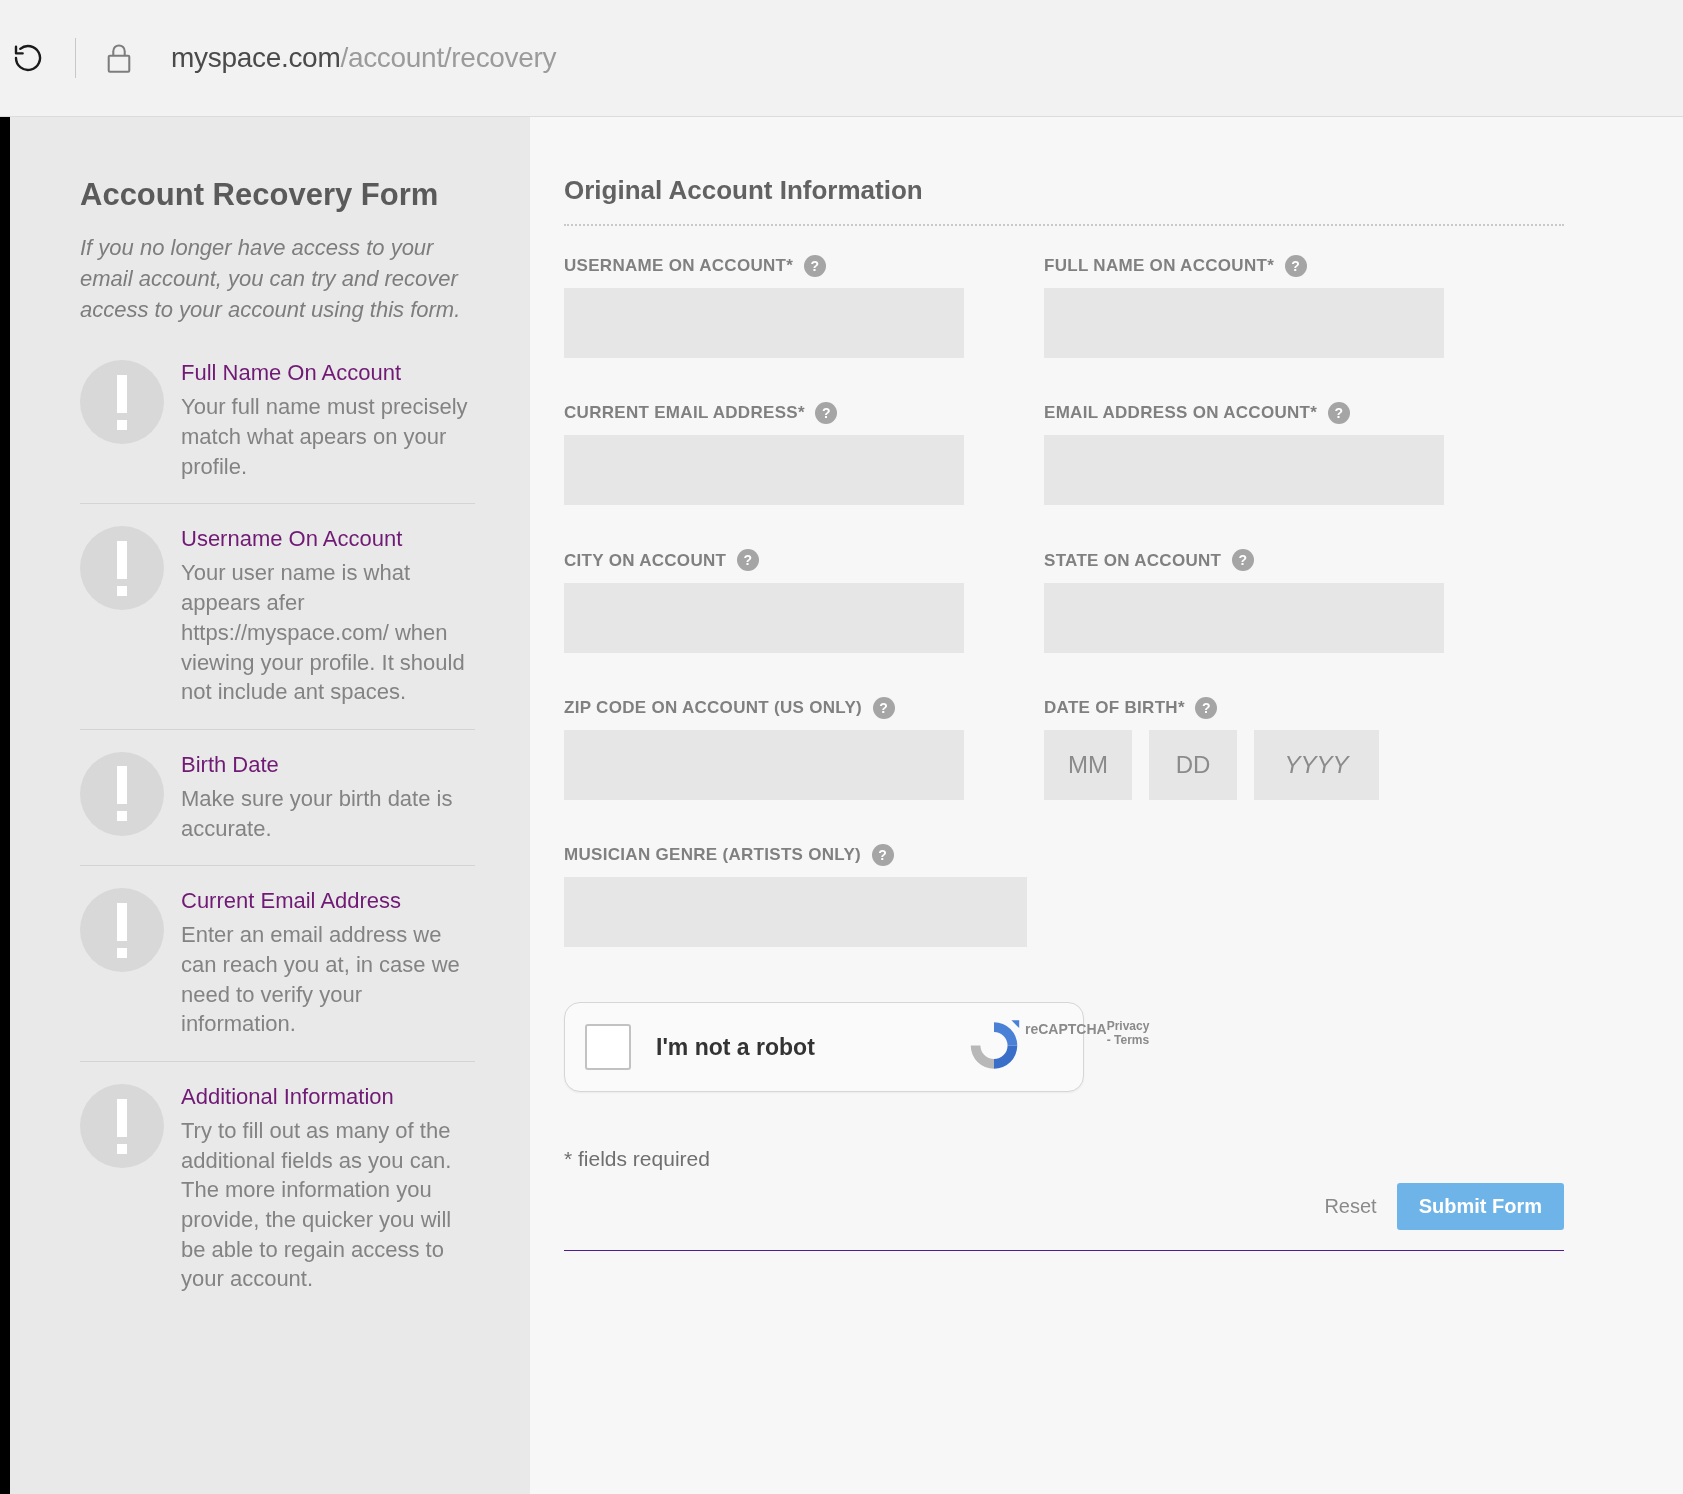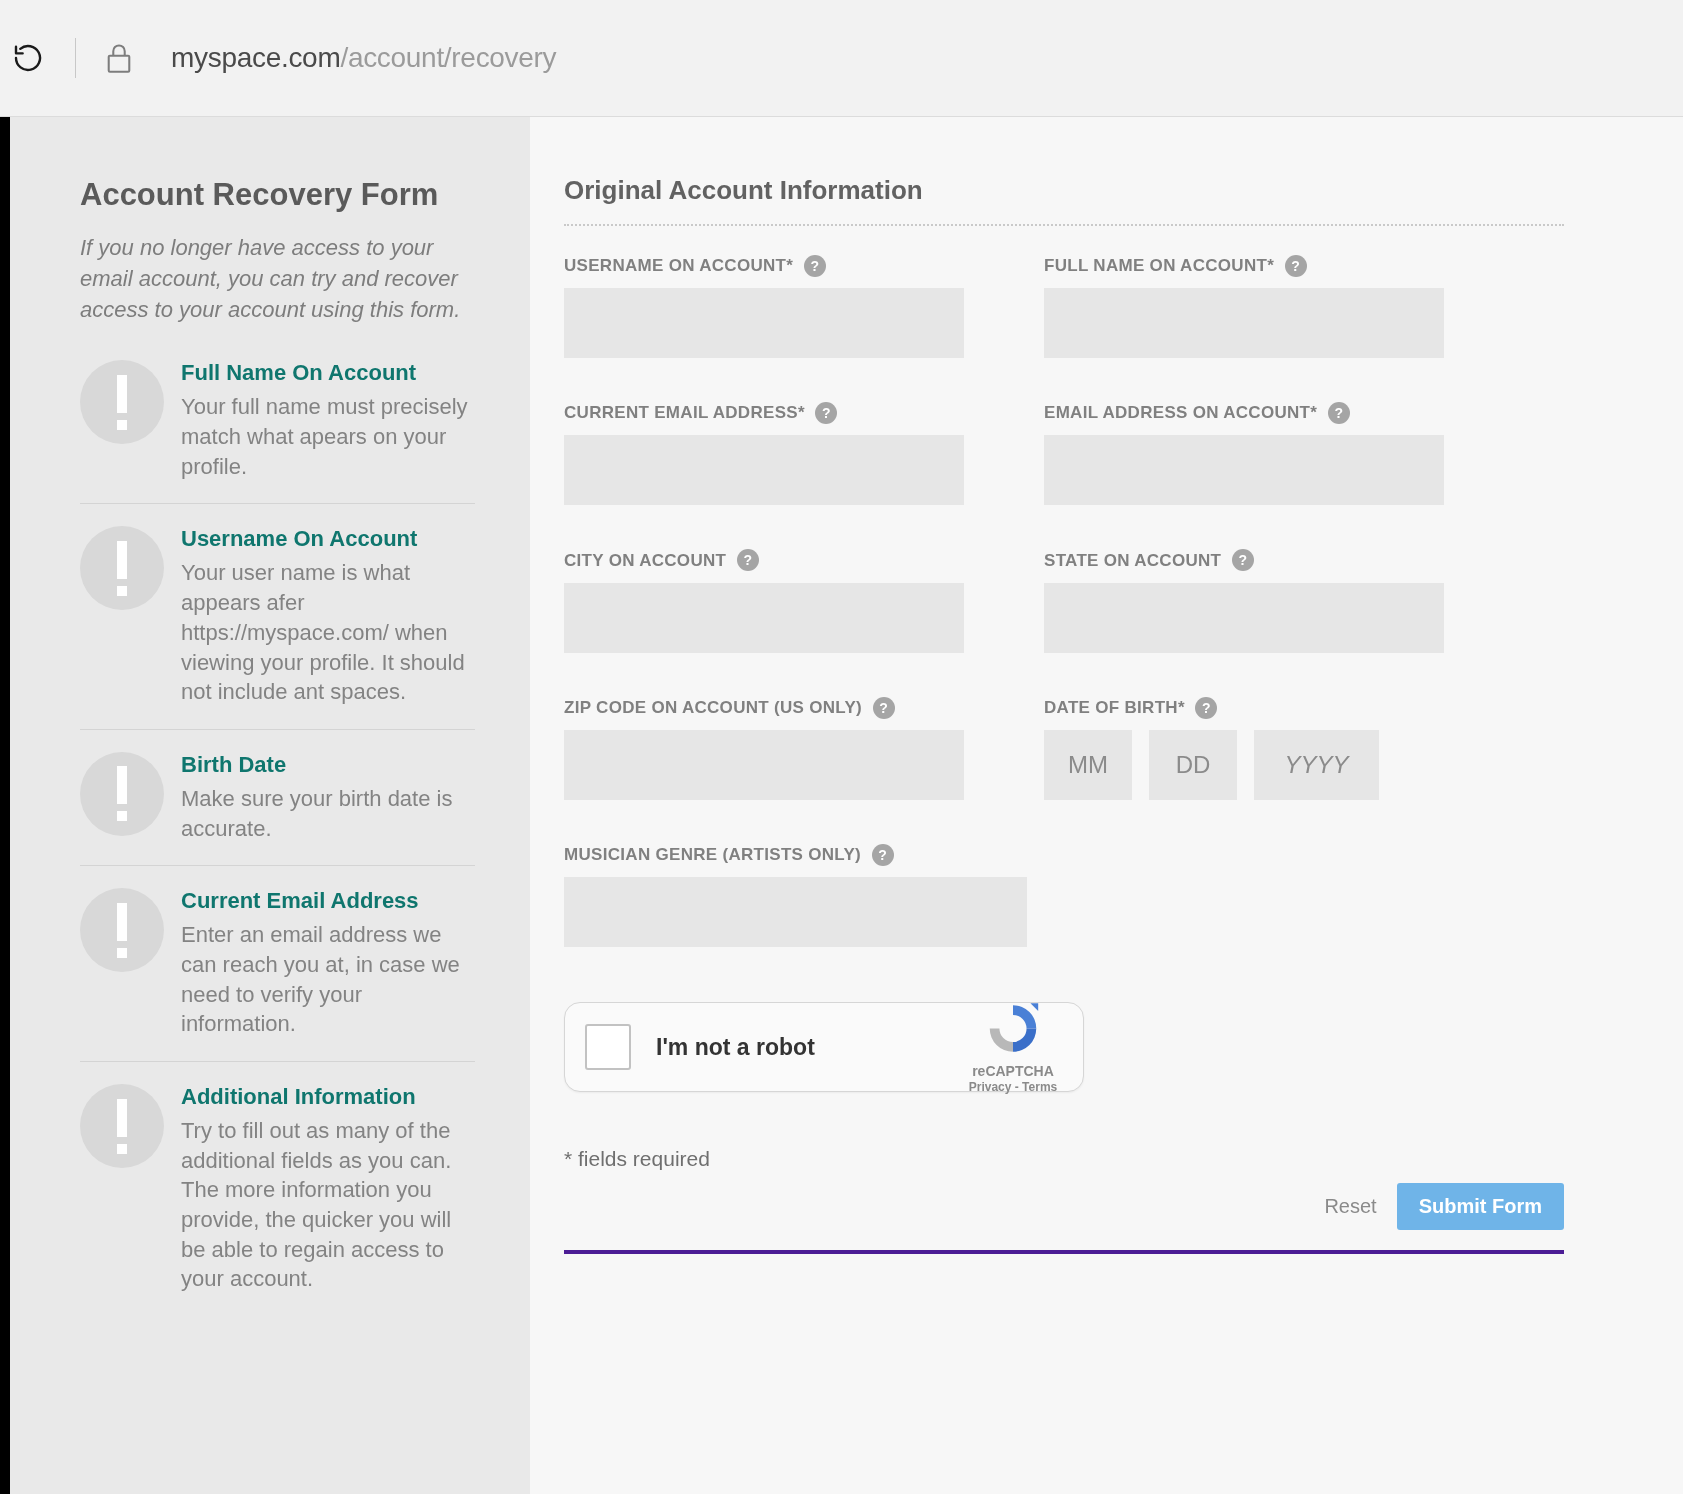--- a/index.html
+++ b/index.html
@@ -85,22 +85,22 @@
     border-radius: 50%;
     display: flex;
     align-items: center;
     justify-content: center;
     margin-right: 17px;
   }
   .tip-icon svg { width: 18px; height: 55px; }
   .tip-text { flex: 1; }
   .tip-title {
     font-size: 22px;
-    font-weight: 700;
-    color: #0f766e;
+    font-weight: 400;
+    color: #701a75;
     margin-bottom: 6px;
   }
   .tip-body {
     font-size: 22px;
     line-height: 1.35;
     color: #838383;
   }
   .main {
     flex: 1;
     background: #f7f7f7;
@@ -197,22 +197,20 @@
     background: #fff;
     margin-right: 25px;
   }
   .captcha-label {
     font-size: 23px;
     color: #333;
     flex: 1;
   }
   .captcha-right {
     display: flex;
-    flex-direction: column;
-    align-items: center;
     width: 100px;
   }
   .captcha-logo svg { width: 62px; height: 55px; }
   .captcha-brand {
     font-size: 14px;
     color: #8a8a8a;
     margin-top: 3px;
   }
   .captcha-links {
     font-size: 12px;
@@ -222,21 +220,21 @@
   .required-note {
     font-size: 21px;
     color: #6f6f6f;
     margin-bottom: 12px;
   }
   .form-actions {
     display: flex;
     justify-content: flex-end;
     align-items: center;
     gap: 20px;
-    border-bottom: 4px solid #4c1d95;
+    border-bottom: 1px solid #4c1d95;
     padding-bottom: 20px;
   }
   .reset-link {
     font-size: 20px;
     color: #8a8a8a;
     background: transparent;
     border: none;
     cursor: pointer;
   }
   .submit-btn {

